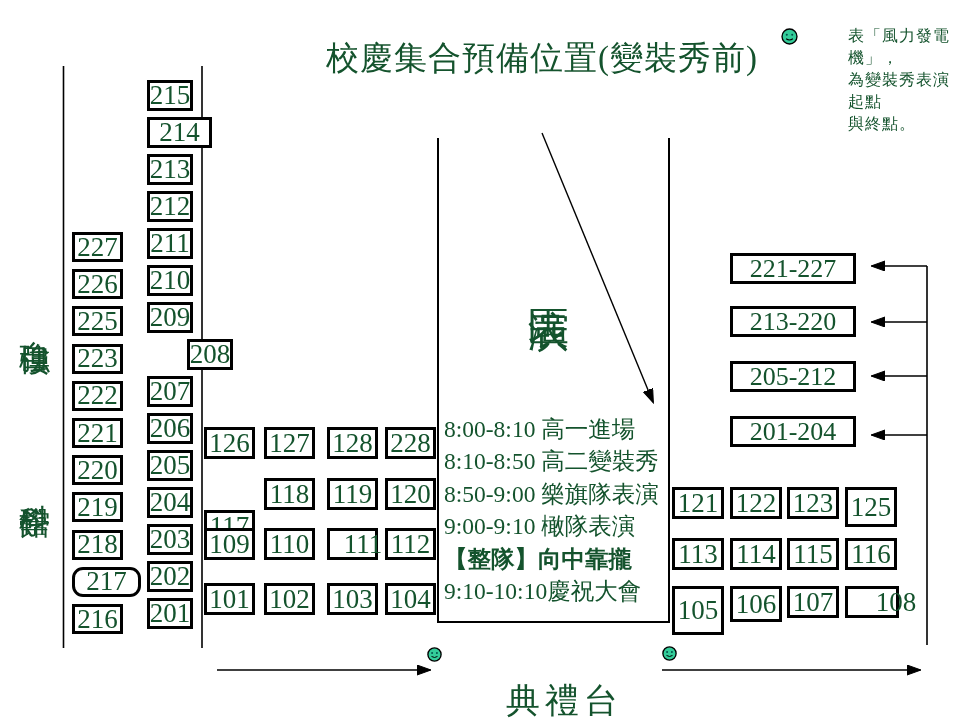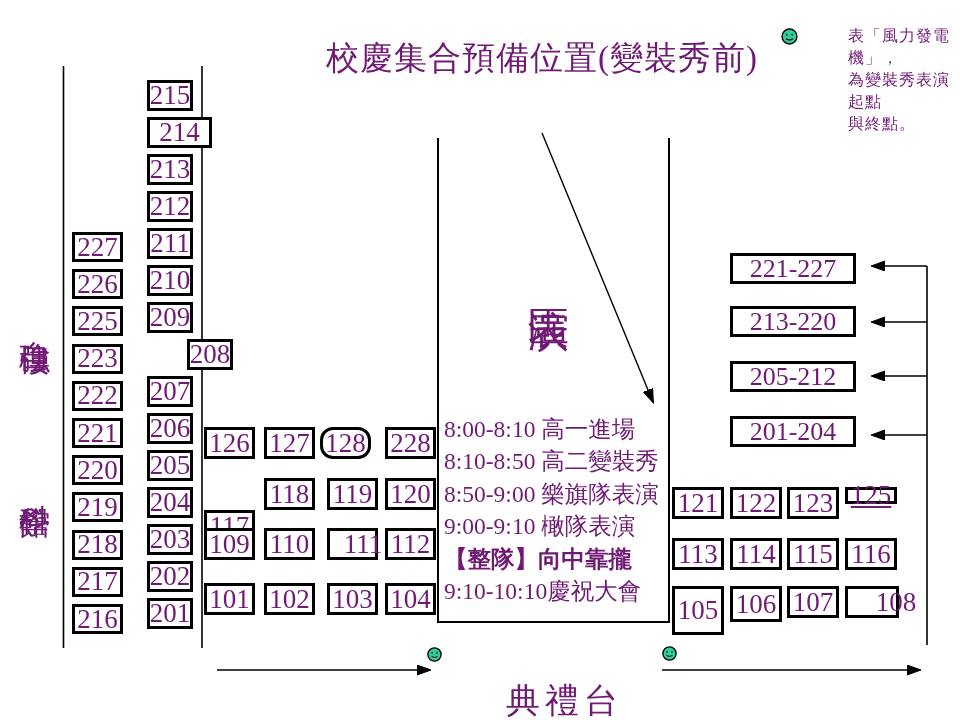--- a/index.html
+++ b/index.html
@@ -1,18 +1,18 @@
 <!DOCTYPE html>
 <html><head>
 <meta charset="utf-8">
 <style>
   html,body{margin:0;padding:0;background:#fff;}
   #stage{
     position:relative;width:960px;height:720px;background:#fff;overflow:hidden;
-    font-family:"Liberation Serif","DejaVu Serif",serif;color:#701a75;
+    font-family:"Liberation Serif","DejaVu Serif",serif;color:#14532d;
   }
   .layer{position:absolute;left:0;top:0;width:960px;height:720px;}
   .title{
     position:absolute;left:326px;top:36px;font-size:33px;letter-spacing:1px;
     white-space:nowrap;font-weight:400;
   }
   .legend-text{position:absolute;left:805px;top:25px;font-size:16px;line-height:22px;letter-spacing:1px;margin-left:43px;}
   .vtext{
     position:absolute;writing-mode:vertical-rl;text-orientation:upright;
     font-size:31px;letter-spacing:2px;line-height:1;
@@ -81,21 +81,21 @@
   <div class="layer" id="colA">
       <div class="seat-box" style="left: 72px; top: 232px; width: 51px; height: 30px;">227</div>
       <div class="seat-box" style="left: 72px; top: 269.2px; width: 51px; height: 30px;">226</div>
       <div class="seat-box" style="left: 72px; top: 306.4px; width: 51px; height: 30px;">225</div>
       <div class="seat-box" style="left: 72px; top: 343.6px; width: 51px; height: 30px;">223</div>
       <div class="seat-box" style="left: 72px; top: 380.8px; width: 51px; height: 30px;">222</div>
       <div class="seat-box" style="left: 72px; top: 418px; width: 51px; height: 30px;">221</div>
       <div class="seat-box" style="left: 72px; top: 455.2px; width: 51px; height: 30px;">220</div>
       <div class="seat-box" style="left: 72px; top: 492.4px; width: 51px; height: 30px;">219</div>
       <div class="seat-box" style="left: 72px; top: 529.6px; width: 51px; height: 30px;">218</div>
-      <div class="seat-box" style="left: 72px; top: 566.8px; width: 51px; height: 30px;">217</div>
+      <div class="seat-box" style="left: 72px; top: 566.8px; width: 69px; height: 30px; border-radius: 11px;">217</div>
       <div class="seat-box" style="left: 72px; top: 604px; width: 51px; height: 30px;">216</div>
     </div>
   <div class="layer" id="colB">
       <div class="seat-box" style="left: 147px; top: 80px; width: 46px; height: 31px;">215</div>
       <div class="seat-box" style="left: 147px; top: 117px; width: 65px; height: 31px;">214</div>
       <div class="seat-box" style="left: 147px; top: 154px; width: 46px; height: 31px;">213</div>
       <div class="seat-box" style="left: 147px; top: 191px; width: 46px; height: 31px;">212</div>
       <div class="seat-box" style="left: 147px; top: 228px; width: 46px; height: 31px;">211</div>
       <div class="seat-box" style="left: 147px; top: 265px; width: 46px; height: 31px;">210</div>
       <div class="seat-box" style="left: 147px; top: 302px; width: 46px; height: 31px;">209</div>
@@ -104,40 +104,40 @@
       <div class="seat-box" style="left: 147px; top: 413px; width: 46px; height: 31px;">206</div>
       <div class="seat-box" style="left: 147px; top: 450px; width: 46px; height: 31px;">205</div>
       <div class="seat-box" style="left: 147px; top: 487px; width: 46px; height: 31px;">204</div>
       <div class="seat-box" style="left: 147px; top: 524px; width: 46px; height: 31px;">203</div>
       <div class="seat-box" style="left: 147px; top: 561px; width: 46px; height: 31px;">202</div>
       <div class="seat-box" style="left: 147px; top: 598px; width: 46px; height: 31px;">201</div>
     </div>
   <div class="layer" id="midBlock">
       <div class="seat-box" style="left: 204px; top: 427px; width: 51px; height: 32px;">126</div>
       <div class="seat-box" style="left: 264px; top: 427px; width: 51px; height: 32px;">127</div>
-      <div class="seat-box" style="left: 320px; top: 427px; width: 51px; height: 32px; border-radius: 13px;">128</div>
+      <div class="seat-box" style="left: 327px; top: 427px; width: 51px; height: 32px;">128</div>
       <div class="seat-box" style="left: 385px; top: 427px; width: 51px; height: 32px;">228</div>
       <div class="seat-box" style="left: 204px; top: 478px; width: 51px; height: 32px; margin-top: 32px;">117</div>
       <div class="seat-box" style="left: 264px; top: 478px; width: 51px; height: 32px;">118</div>
       <div class="seat-box" style="left: 327px; top: 478px; width: 51px; height: 32px;">119</div>
       <div class="seat-box" style="left: 385px; top: 478px; width: 51px; height: 32px;">120</div>
       <div class="seat-box" style="left: 204px; top: 528px; width: 51px; height: 32px;">109</div>
       <div class="seat-box" style="left: 264px; top: 528px; width: 51px; height: 32px;">110</div>
       <div class="seat-box" style="left: 327px; top: 528px; width: 51px; height: 32px; padding-left: 21px;">111</div>
       <div class="seat-box" style="left: 385px; top: 528px; width: 51px; height: 32px;">112</div>
       <div class="seat-box" style="left: 204px; top: 583px; width: 51px; height: 32px;">101</div>
       <div class="seat-box" style="left: 264px; top: 583px; width: 51px; height: 32px;">102</div>
       <div class="seat-box" style="left: 327px; top: 583px; width: 51px; height: 32px;">103</div>
       <div class="seat-box" style="left: 385px; top: 583px; width: 51px; height: 32px;">104</div>
     </div>
   <div class="layer" id="rightBlock">
       <div class="seat-box" style="left: 672px; top: 487px; width: 52px; height: 32px;">121</div>
       <div class="seat-box" style="left: 730px; top: 487px; width: 52px; height: 32px;">122</div>
       <div class="seat-box" style="left: 787px; top: 487px; width: 52px; height: 32px;">123</div>
-      <div class="seat-box" style="left: 845px; top: 487px; width: 52px; height: 17px; text-decoration: underline;">125</div>
+      <div class="seat-box" style="left: 845px; top: 487px; width: 52px; height: 40px;">125</div>
       <div class="seat-box" style="left: 672px; top: 538px; width: 52px; height: 32px;">113</div>
       <div class="seat-box" style="left: 730px; top: 538px; width: 52px; height: 32px;">114</div>
       <div class="seat-box" style="left: 787px; top: 538px; width: 52px; height: 32px;">115</div>
       <div class="seat-box" style="left: 845px; top: 538px; width: 52px; height: 32px;">116</div>
       <div class="seat-box" style="left: 672px; top: 586px; width: 52px; height: 49px;">105</div>
       <div class="seat-box" style="left: 730px; top: 586px; width: 52px; height: 36px;">106</div>
       <div class="seat-box" style="left: 787px; top: 586px; width: 52px; height: 32px;">107</div>
       <div class="seat-box" style="left: 845px; top: 586px; width: 52px; height: 32px; padding-left: 48px;">108</div>
     </div>
   <div class="layer" id="groupCol">

